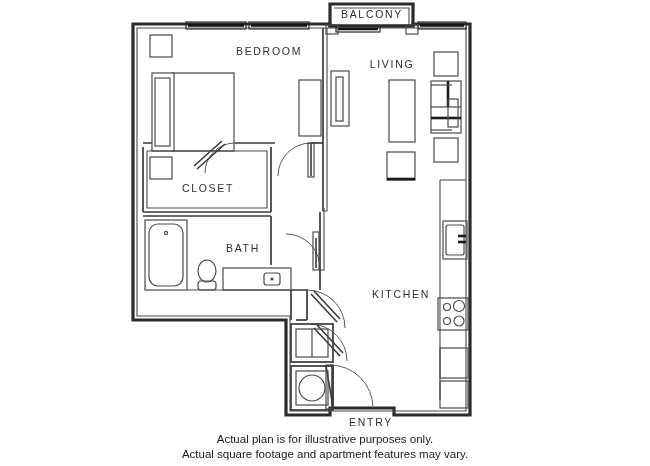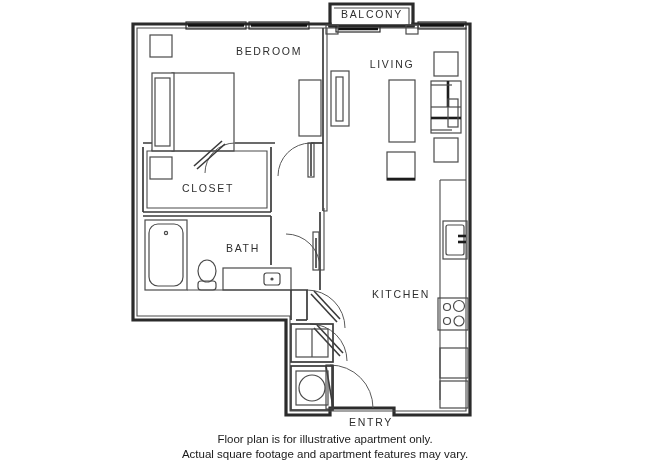--- a/index.html
+++ b/index.html
@@ -274,16 +274,16 @@
     <text class="room-label" x="372" y="15">BALCONY</text>
     <text class="room-label" x="269" y="52">BEDROOM</text>
     <text class="room-label" x="392" y="65">LIVING</text>
     <text class="room-label" x="208" y="189">CLOSET</text>
     <text class="room-label" x="243" y="249">BATH</text>
     <text class="room-label" x="401" y="295">KITCHEN</text>
     <text class="room-label" x="371" y="423">ENTRY</text>
 
   </svg>
 
-  <div class="disclaimer" id="disclaimer-line-1">Floor plan is for illustrative apartment only.</div>
+  <div class="disclaimer" id="disclaimer-line-1">Actual plan is for illustrative purposes only.</div>
   <div class="disclaimer" id="disclaimer-line-2">Actual square footage and apartment features may vary.</div>
 
 </div>
 
 </body></html>

